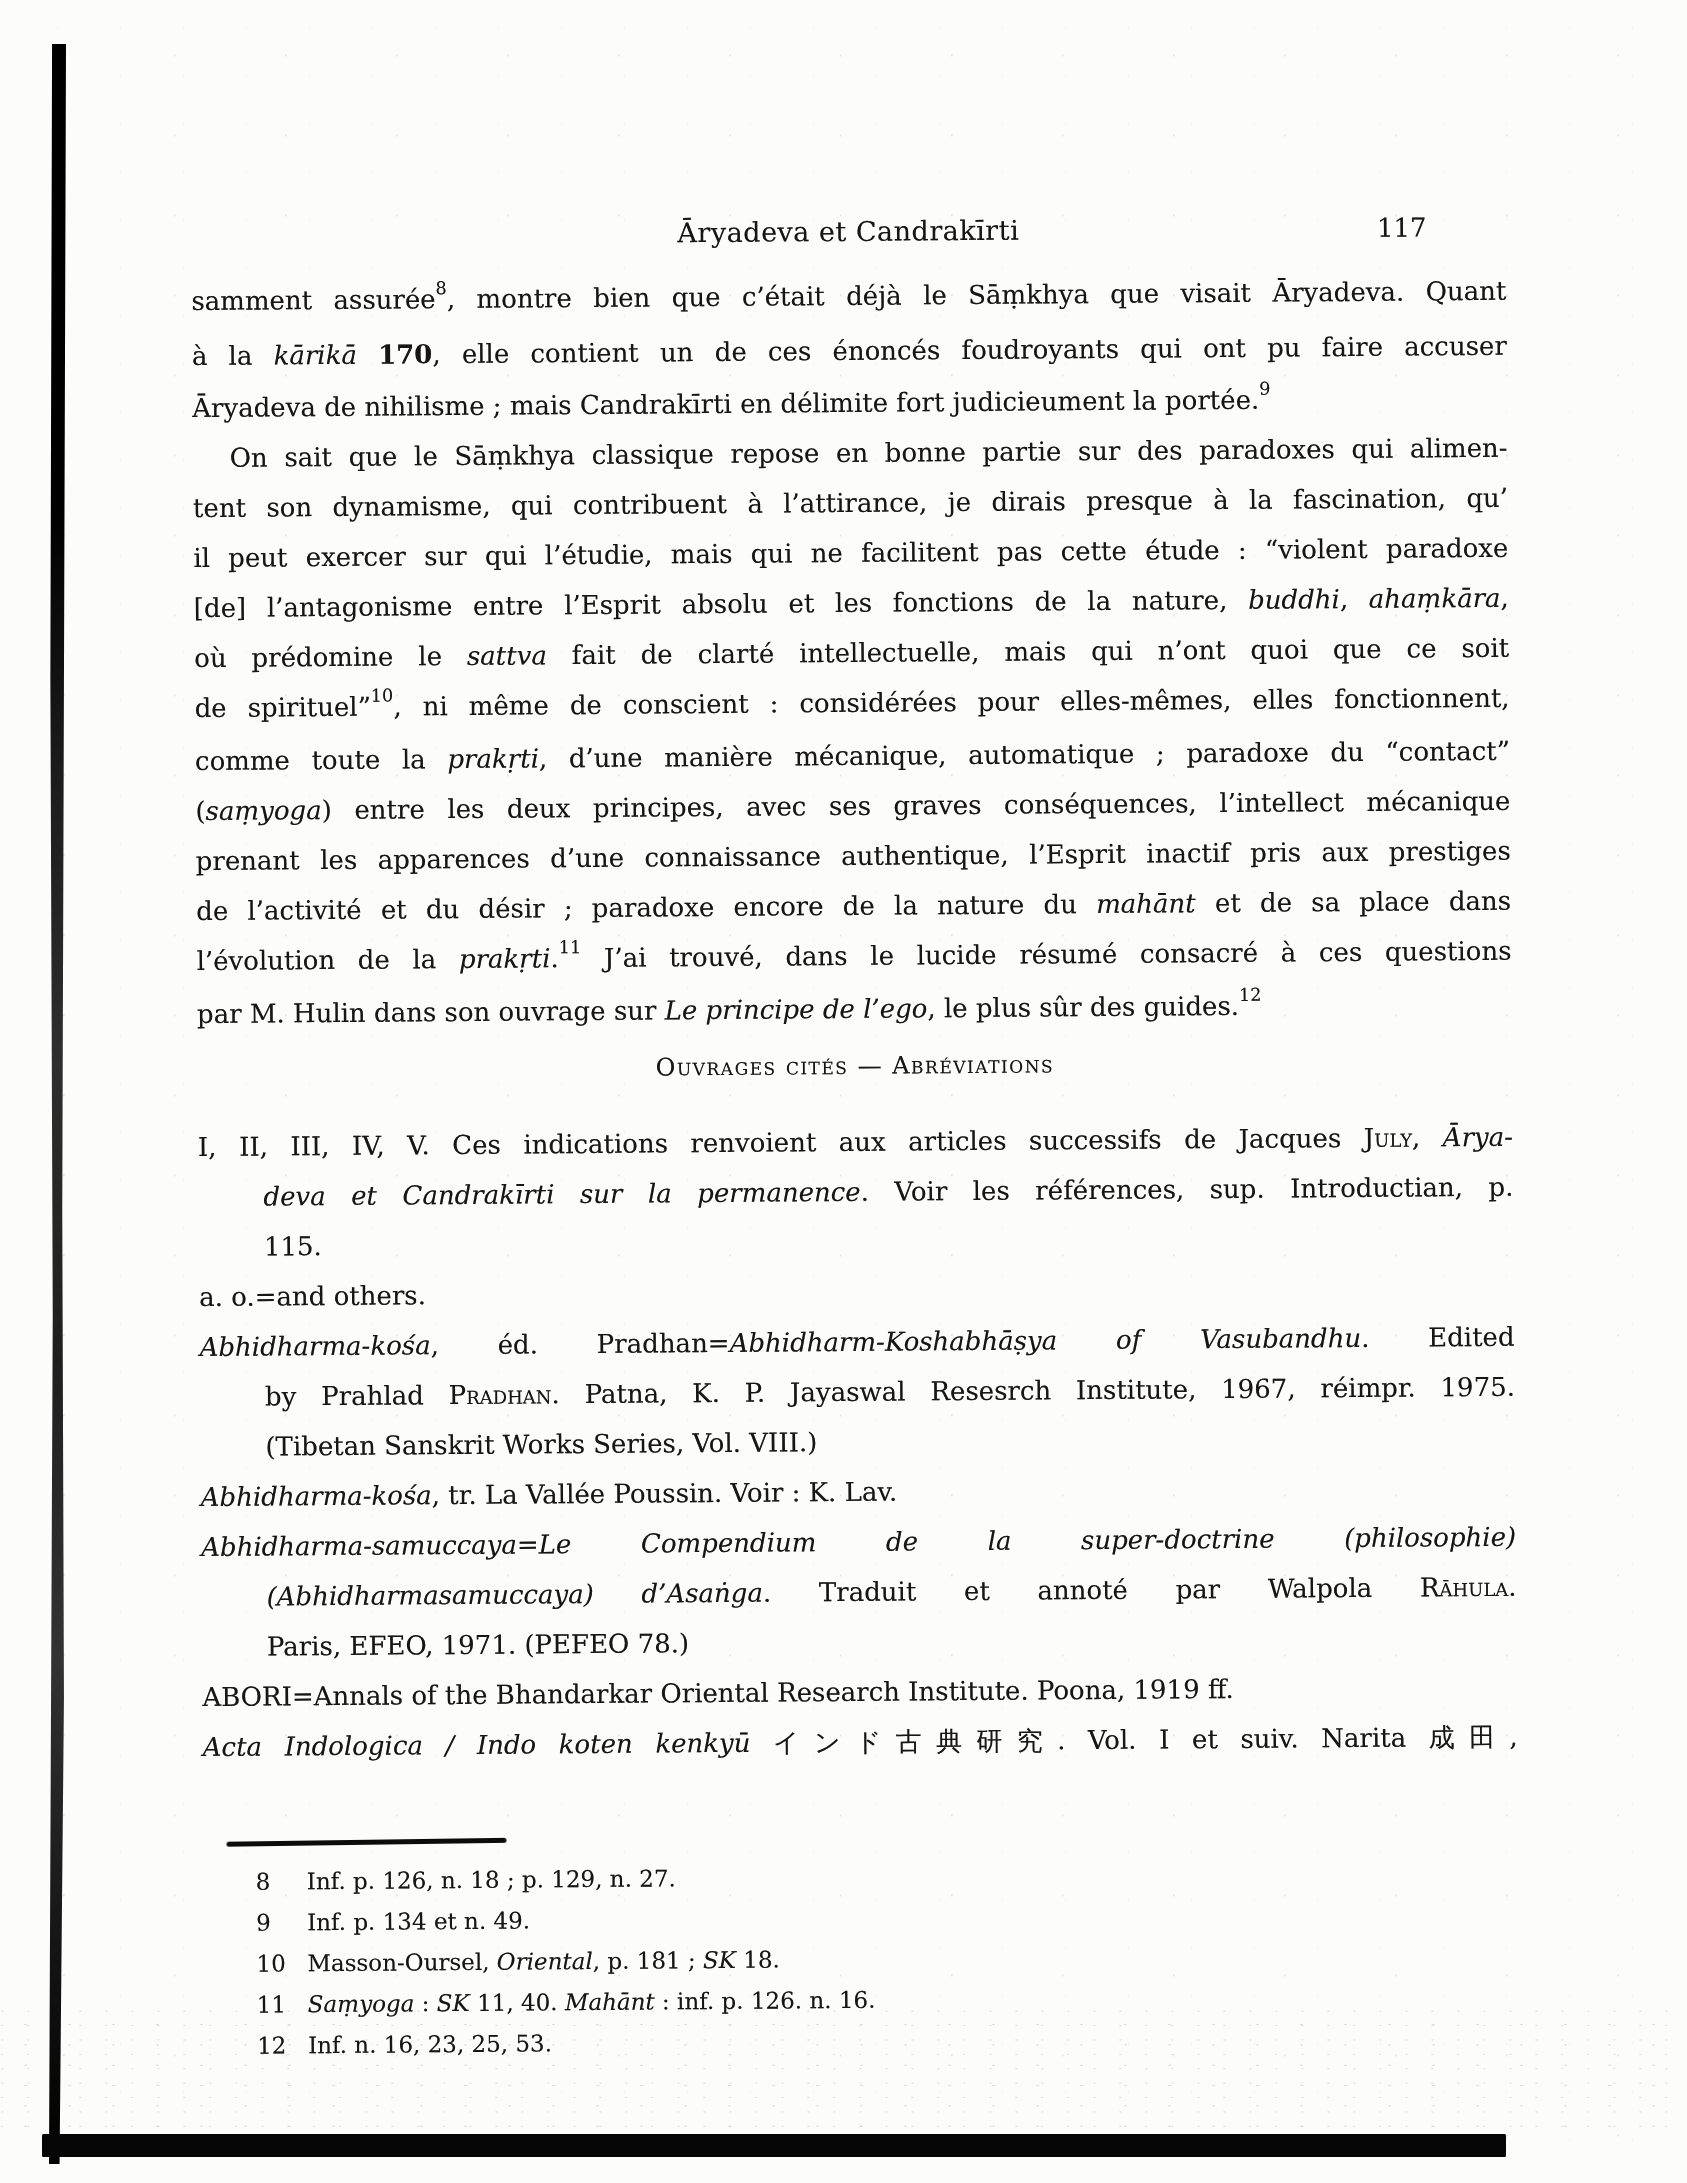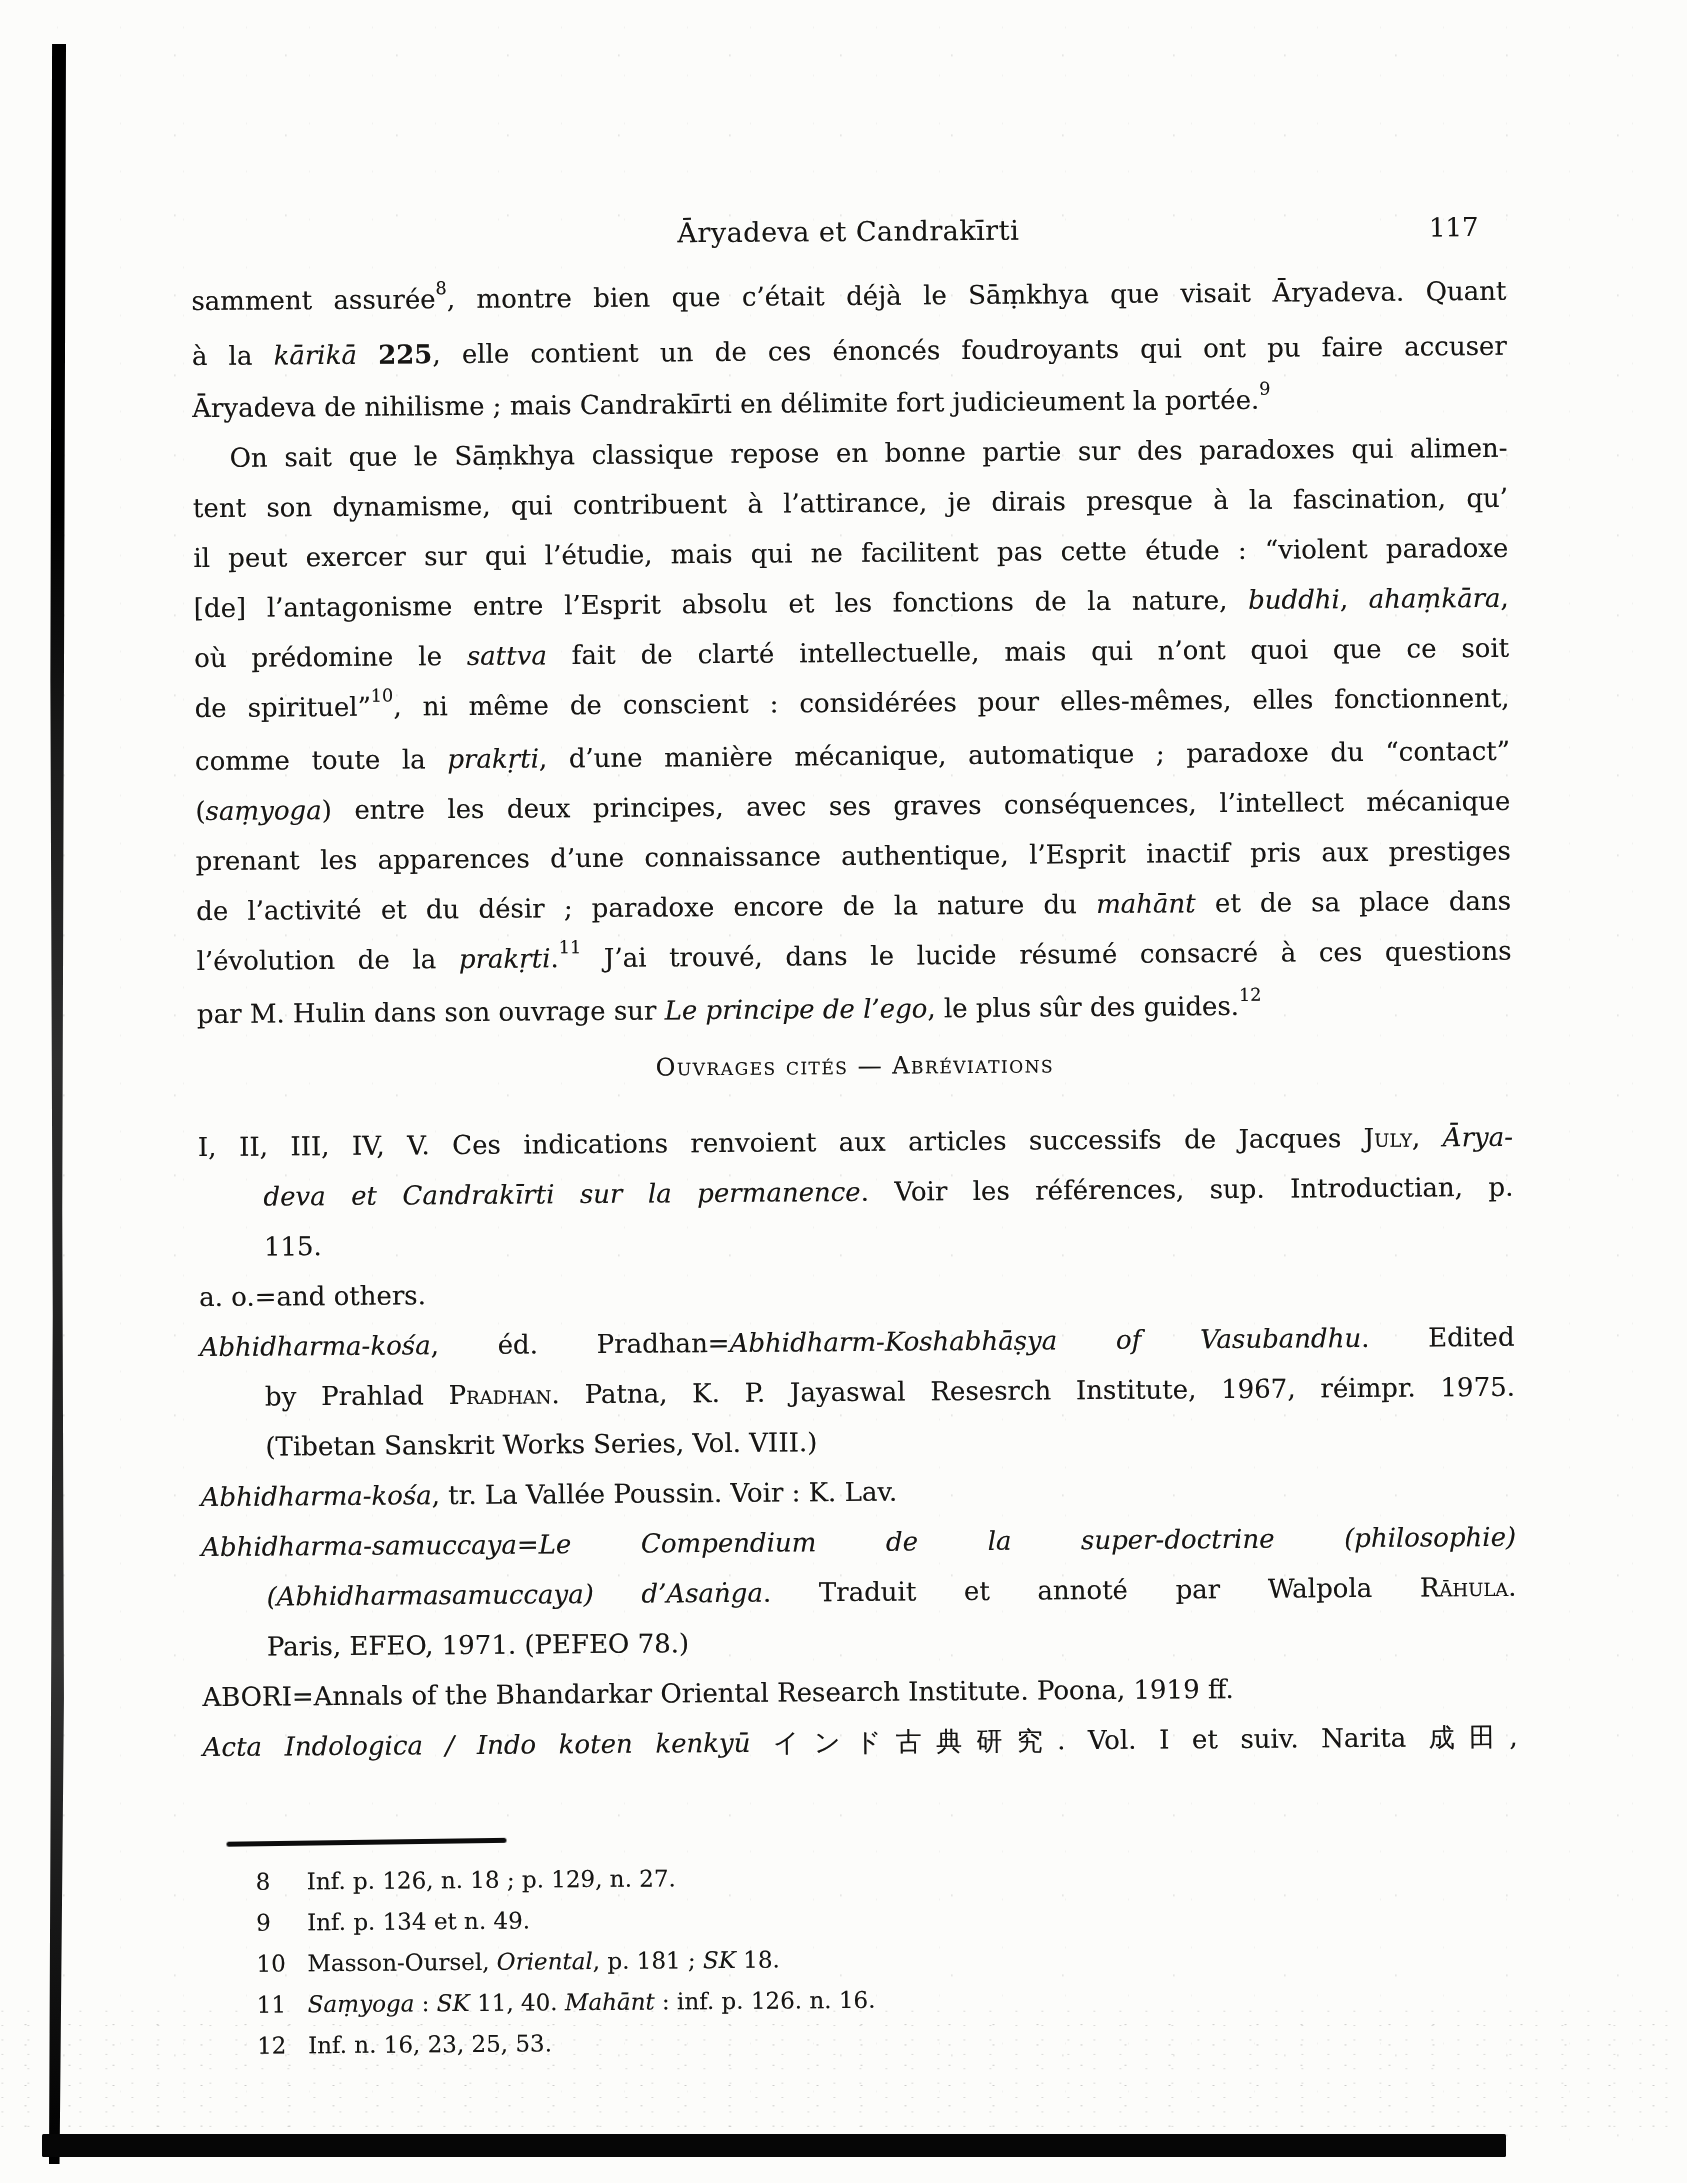--- a/index.html
+++ b/index.html
@@ -12,21 +12,21 @@
     background-image:
       radial-gradient(rgba(20,20,20,.16) 0.7px, transparent 0.9px),
       radial-gradient(rgba(20,20,20,.11) 0.6px, transparent 0.7px),
       radial-gradient(rgba(20,20,20,.07) 0.5px, transparent 0.6px);
     background-size: 111px 80px, 63px 48px, 39px 26px;
     background-position: 8.4px 15.4px, 26px 3.5px, 5.5px 21.3px;
   }
   .scan{position:absolute; inset:0; transform:rotate(-0.45deg); transform-origin:844px 1141px;}
   .block{position:absolute; left:198px; width:1315px; font-size:26px; text-shadow:0 0 0.5px rgba(10,10,10,.45);}
   .hdr-title{top:216px; text-align:center; font-size:27px; letter-spacing:0.5px;}
-  .page-num{position:absolute; top:217px; left:1436px; font-size:26px; text-shadow:0 0 0.5px rgba(10,10,10,.45);}
+  .page-num{position:absolute; top:217px; left:1384px; font-size:26px; text-shadow:0 0 0.5px rgba(10,10,10,.45);}
   .para1{top:270px; line-height:52px;}
   .para2{top:428px; line-height:50px;}
   .heading{top:1052px; text-align:center; font-size:24px; font-variant:small-caps; letter-spacing:1.5px;}
   .biblio{top:1117px; line-height:50px;}
   .footnotes{top:1857px; font-size:23px; line-height:41px;}
   .line{white-space:normal;}
   .line.j{text-align:justify; text-align-last:justify; -moz-text-align-last:justify; text-justify:inter-word;}
   .line.ind1{text-indent:37px;}
   .line.ind2{padding-left:65px;}
   .s-i{font-style:italic;}
@@ -55,21 +55,21 @@
 
 <div class="page">
   <div class="scan">
 
     <div class="block hdr-title">Āryadeva et Candrakīrti</div>
 
     <div class="page-num">117</div>
 
     <div class="block para1">
         <div class="line j"><span>samment assurée</span><span class="s-fn">8</span><span>, montre bien que c’était déjà le Sāṃkhya que visait Āryadeva. Quant</span></div>
-        <div class="line j"><span>à la </span><span class="s-i">kārikā </span><span class="s-b">225</span><span>, elle contient un de ces énoncés foudroyants qui ont pu faire accuser</span></div>
+        <div class="line j"><span>à la </span><span class="s-i">kārikā </span><span class="s-b">170</span><span>, elle contient un de ces énoncés foudroyants qui ont pu faire accuser</span></div>
         <div class="line"><span>Āryadeva de nihilisme ; mais Candrakīrti en délimite fort judicieument la portée.</span><span class="s-fn">9</span></div>
       </div>
 
     <div class="block para2">
         <div class="line j ind1"><span>On sait que le Sāṃkhya classique repose en bonne partie sur des paradoxes qui alimen-</span></div>
         <div class="line j"><span>tent son dynamisme, qui contribuent à l’attirance, je dirais presque à la fascination, qu’</span></div>
         <div class="line j"><span>il peut exercer sur qui l’étudie, mais qui ne facilitent pas cette étude : “violent paradoxe</span></div>
         <div class="line j"><span>[de] l’antagonisme entre l’Esprit absolu et les fonctions de la nature, </span><span class="s-i">buddhi</span><span>, </span><span class="s-i">ahaṃkāra</span><span>,</span></div>
         <div class="line j"><span>où prédomine le </span><span class="s-i">sattva</span><span> fait de clarté intellectuelle, mais qui n’ont quoi que ce soit</span></div>
         <div class="line j"><span>de spirituel”</span><span class="s-fn">10</span><span>, ni même de conscient : considérées pour elles-mêmes, elles fonctionnent,</span></div>

